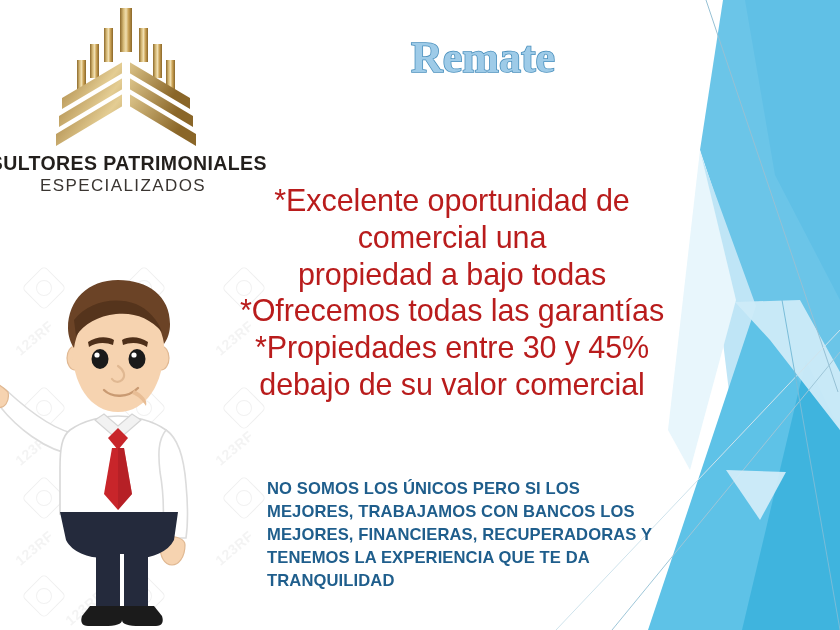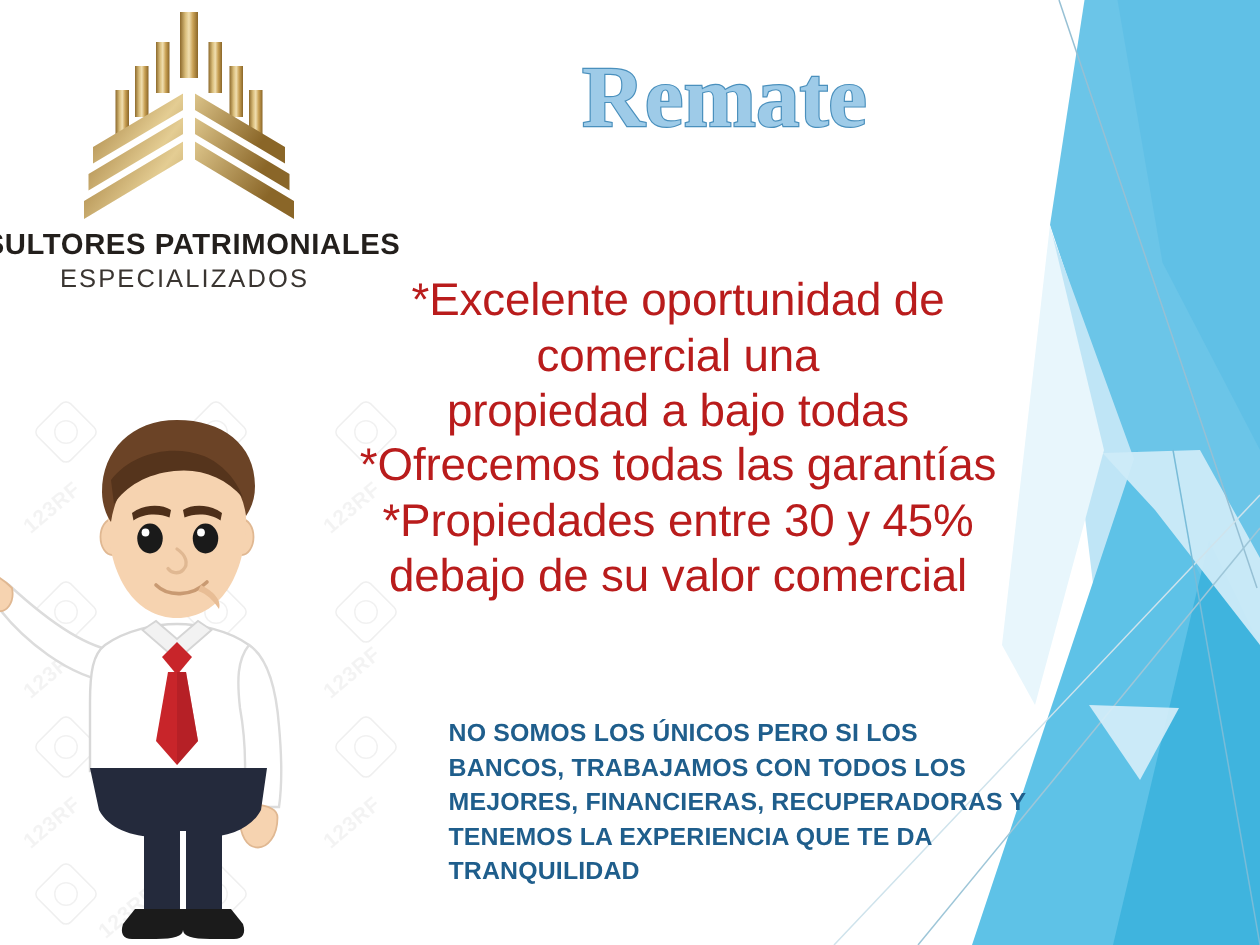--- a/index.html
+++ b/index.html
@@ -95,21 +95,21 @@
 
   
   #title {
     position: absolute;
     left: 318px;
     top: 36px;
     width: 330px;
     text-align: center;
     font-family: "Liberation Serif", serif;
     font-weight: 700;
-    font-size: 58px;
+    font-size: 44px;
     line-height: 1;
     color: #9ecbe8;
     -webkit-text-stroke: 1.6px #4a90bd;
     paint-order: stroke fill;
     letter-spacing: 0px;
   }
 
   
   #body-copy {
     position: absolute;
@@ -130,21 +130,20 @@
     position: absolute;
     left: 267px;
     top: 478px;
     width: 350px;
     font-family: "Liberation Sans", sans-serif;
     font-weight: 700;
     font-size: 16.6px;
     line-height: 1.38;
     color: #1f5e8c;
     letter-spacing: .1px;
-    margin-left: 32px;
   }
   #pitch .ln { display: block; white-space: nowrap; }
 
   
   #character {
     position: absolute;
     left: -8px;
     top: 262px;
     width: 252px;
     height: 368px;
@@ -249,21 +248,21 @@
     <span class="ln">*Excelente oportunidad de</span>
     <span class="ln">comercial una</span>
     <span class="ln">propiedad a bajo todas</span>
     <span class="ln">*Ofrecemos todas las garantías</span>
     <span class="ln">*Propiedades entre 30 y 45%</span>
     <span class="ln">debajo de su valor comercial</span>
   </div>
 
   <div id="pitch">
     <span class="ln">NO SOMOS LOS ÚNICOS PERO SI LOS</span>
-    <span class="ln">BANCOS, TRABAJAMOS CON TODOS LOS</span>
+    <span class="ln">MEJORES, TRABAJAMOS CON BANCOS LOS</span>
     <span class="ln">MEJORES, FINANCIERAS, RECUPERADORAS Y</span>
     <span class="ln">TENEMOS LA EXPERIENCIA QUE TE DA</span>
     <span class="ln">TRANQUILIDAD</span>
   </div>
 
   <div id="character">
     <svg viewBox="0 0 252 368" xmlns="http://www.w3.org/2000/svg">
 
       <path d="M86 172 C66 170 40 152 14 128 C6 121 -4 126 1 135 C22 166 56 190 84 193 Z" fill="#ffffff" stroke="#dcdcdc" stroke-width="1.6"></path>
 

